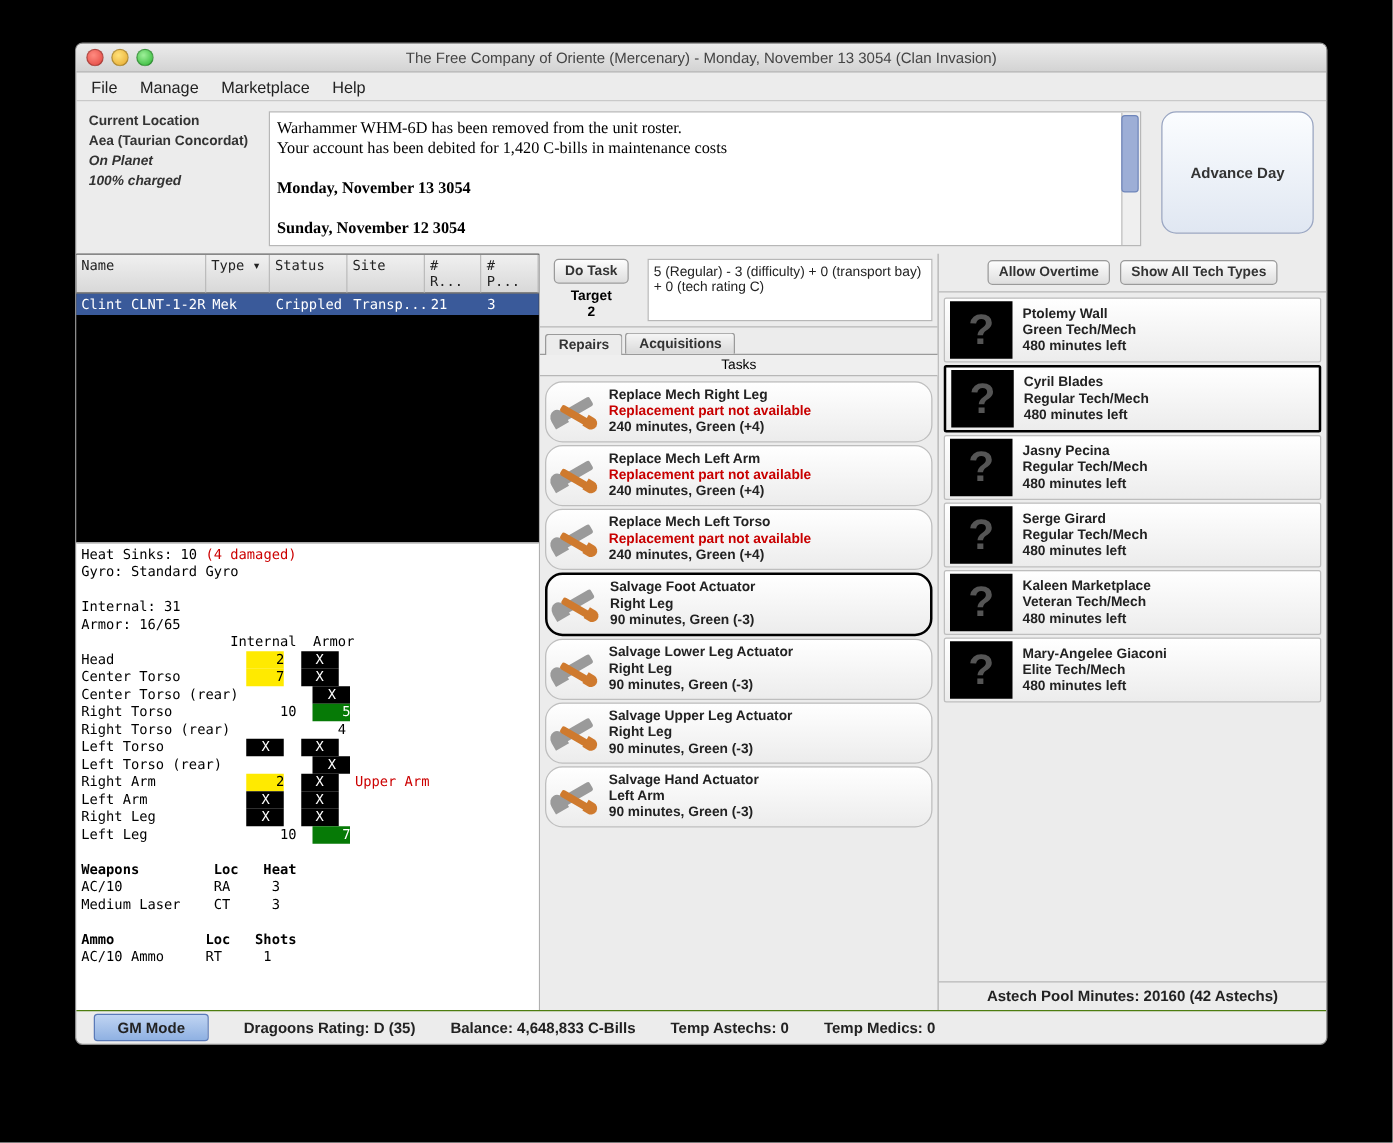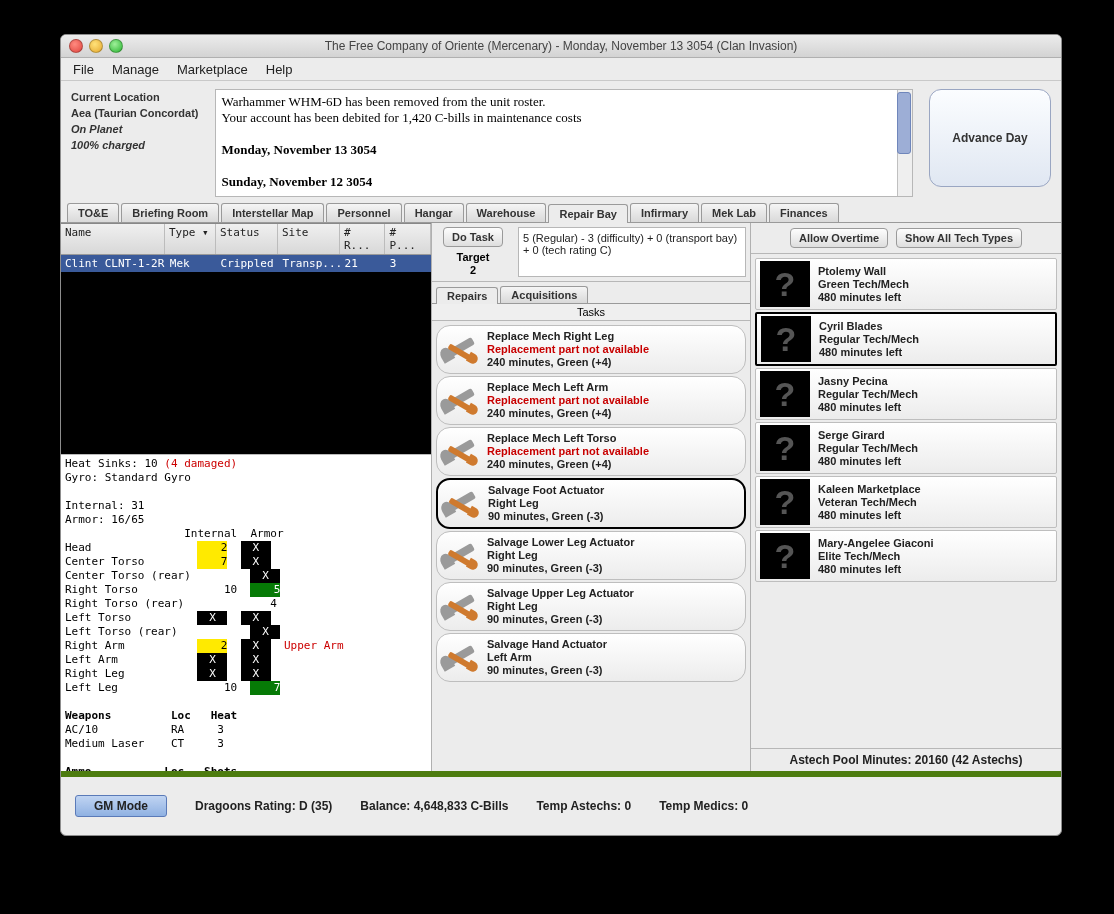--- a/index.html
+++ b/index.html
@@ -62,21 +62,21 @@
 .rcol{flex:1;display:flex;flex-direction:column}
 .rbtns{display:flex;gap:8px;justify-content:center;padding:5px;border-bottom:1px solid #b7b7b7}
 .techshdr{text-align:center;font-size:11px;padding:2px;border-bottom:1px solid #b7b7b7}
 .techs{flex:1;overflow:auto;padding:2px}
 .tech{display:flex;gap:8px;align-items:center;border:1px solid #bebebe;border-radius:2px;background:linear-gradient(#fff,#ececec);margin:2px;padding:2px 4px}
 .tech.selected{border:2px solid #000}
 .avatar{width:50px;height:46px;background:#000;display:flex;align-items:center;justify-content:center;color:#555;font-size:34px;font-weight:bold}
 .tchinfo{font-size:11px;line-height:13px;color:#222}
 .tchinfo b{font-weight:bold}
 .astech{padding:4px 6px;border-top:1px solid #b7b7b7;font-size:12px;font-weight:bold;color:#222;text-align:center}
-.statusbar{height:26px;border-top:6px solid #4d7c0f;display:flex;align-items:center;gap:28px;padding:16px 14px;font-size:12px;font-weight:bold;color:#222}
+.statusbar{height:26px;border-top:1px solid #4d7c0f;display:flex;align-items:center;gap:28px;padding:0 14px;font-size:12px;font-weight:bold;color:#222}
 .gmbtn{border:1px solid #5a7ab8;border-radius:3px;background:linear-gradient(#c0d4f2,#8fb1e2);padding:3px 18px;font-size:12px;font-weight:bold;color:#222}
 </style>
 </head>
 <body>
 
 <div class="window">
   <div class="titlebar">
     <div class="tb-lights">
       <div class="tb-light tl-r"></div>
       <div class="tb-light tl-y"></div>
@@ -104,32 +104,20 @@
       <span>Your account has been debited for 1,420 C-bills in maintenance costs</span><br><br>
       <b>Monday, November 13 3054</b><br><br>
       <b>Sunday, November 12 3054</b>
       <div class="logscroll">
           <div class="logthumb"></div>
         </div>
     </div>
     <div class="advbtn">Advance Day</div>
   </div>
 
-  <div class="tabsrow" id="apptabs">
-      <div class="apptab">TO&amp;E</div>
-      <div class="apptab">Briefing Room</div>
-      <div class="apptab">Interstellar Map</div>
-      <div class="apptab">Personnel</div>
-      <div class="apptab">Hangar</div>
-      <div class="apptab">Warehouse</div>
-      <div class="apptab active">Repair Bay</div>
-      <div class="apptab">Infirmary</div>
-      <div class="apptab">Mek Lab</div>
-      <div class="apptab">Finances</div>
-    </div>
 
   <div class="content">
 
     <div class="lcol">
       <div class="utable">
         <div class="uhdr" id="uhdr">
             <div class="col-name">Name</div>
             <div class="col-type">Type ▾</div>
             <div class="col-status">Status</div>
             <div class="col-site">Site</div>

